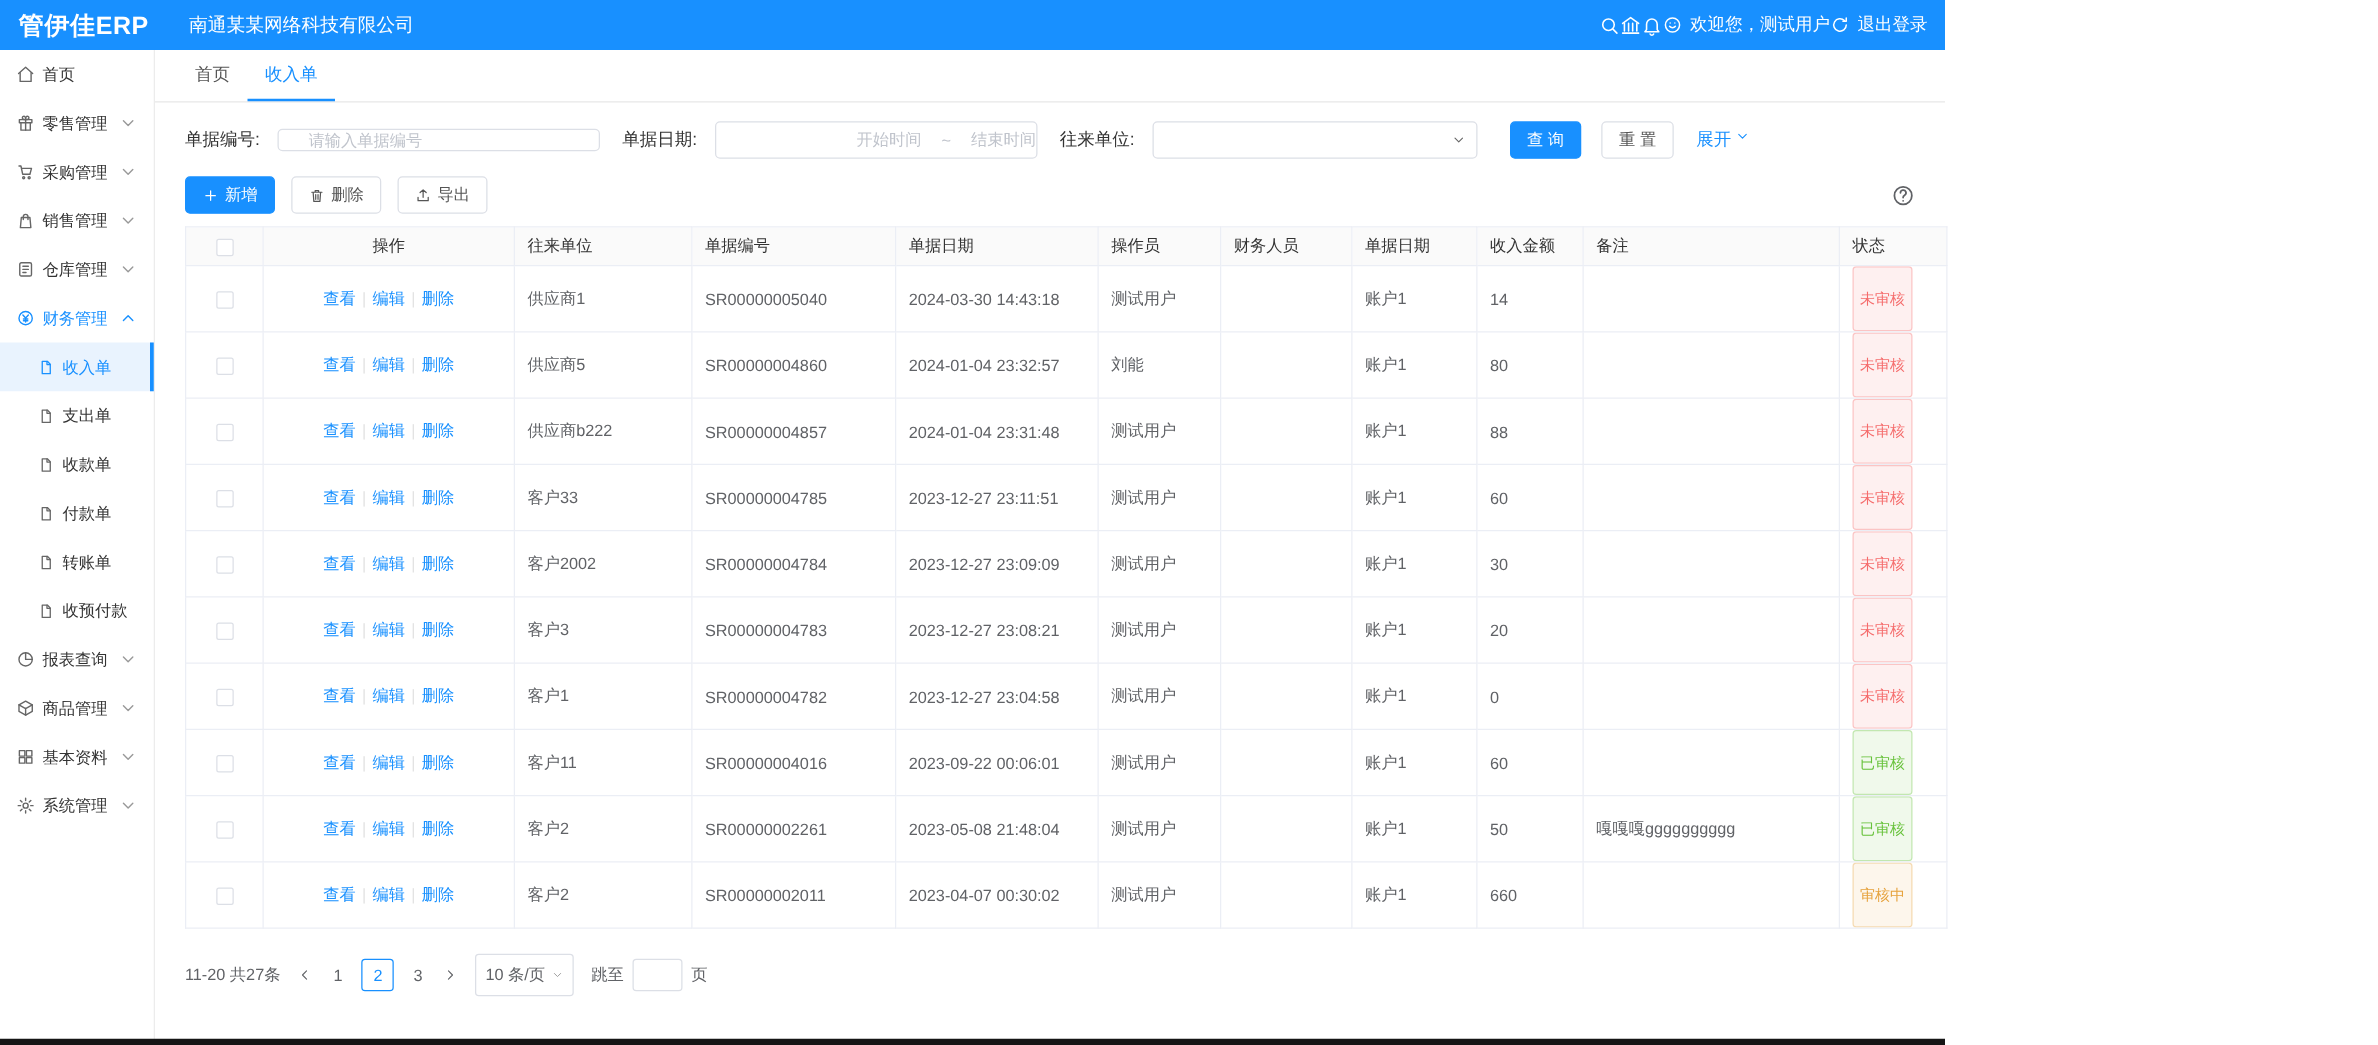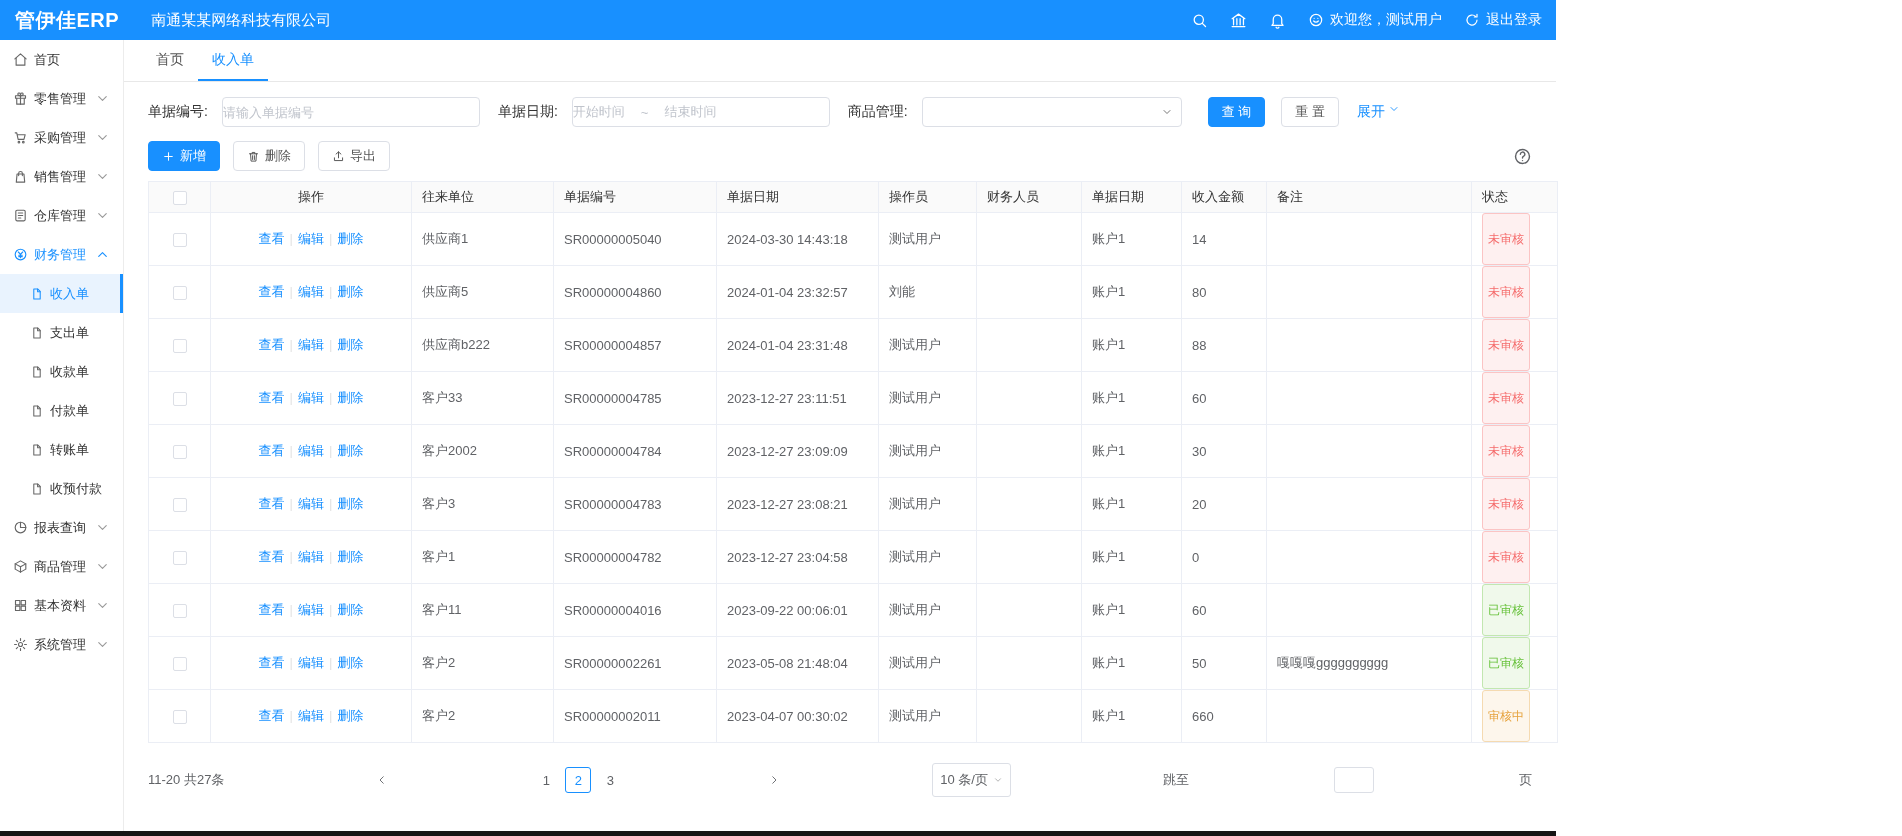--- a/index.html
+++ b/index.html
@@ -4,21 +4,21 @@
 <style>
   *{box-sizing:border-box;margin:0;padding:0}
   html,body{margin:0;padding:0}
   body{width:1902px;height:836px;background:#fff;font-family:"Liberation Sans","DejaVu Sans",sans-serif;font-size:14px;color:#333;position:relative;overflow:hidden}
   .app{width:1556px;height:836px;position:relative;background:#fff}
 
   
   .header{height:40px;background:#1890ff;display:flex;align-items:center;color:#fff}
   .logo{font-size:20px;font-weight:bold;padding:0 16px 0 15px;letter-spacing:.5px;white-space:nowrap}
   .company{font-size:15px;margin-left:16px;white-space:nowrap}
-  .header-right{margin-left:auto;display:flex;align-items:flex-end;gap:22px;padding-right:14px}
+  .header-right{margin-left:auto;display:flex;align-items:flex-end;padding-right:14px}
   .hicon{display:inline-flex;cursor:pointer}
   .hicon svg{width:17px;height:17px;display:block}
   .header-user{display:flex;align-items:center;gap:6px;font-size:14px;cursor:pointer;white-space:nowrap}
   .header-user .hicon svg{width:16px;height:16px}
 
   
   .sidebar{position:absolute;top:40px;left:0;width:124px;bottom:0;background:#fff;border-right:1px solid #ececec}
   .side-item{height:39px;display:flex;align-items:center;padding:0 7px 0 13px;color:#333;font-size:13px;cursor:pointer}
   .icon{display:inline-flex;color:#666}
   .side-item .icon{margin-right:6px}
@@ -37,23 +37,23 @@
   
   .main{margin-left:124px;position:relative}
   .tabbar{height:42px;border-bottom:1px solid #e8e8e8;display:flex;align-items:stretch;padding-left:18px}
   .tab{display:flex;align-items:center;padding:0 14px;color:#555;font-size:14px;cursor:pointer;border-bottom:2px solid transparent}
   .tab.active{color:#1890ff;border-bottom-color:#1890ff}
 
   
   .filters{display:flex;align-items:center;padding:15px 24px 0}
   .fgroup{display:flex;align-items:center;margin-right:18px}
   .flabel{font-size:14px;color:#333;margin-right:14px;white-space:nowrap}
-  .finput{width:258px;height:30px;border:1px solid #dcdfe6;border-radius:4px;padding:0 0;font-size:13px;color:#333;outline:none;font-family:inherit}
+  .finput{width:258px;height:18px;border:1px solid #dcdfe6;border-radius:4px;padding:0 24px;font-size:13px;color:#333;outline:none;font-family:inherit}
   .finput::placeholder{color:#c0c4cc}
-  .date-range{width:258px;height:30px;border:1px solid #dcdfe6;border-radius:4px;display:flex;align-items:center;justify-content:flex-start;gap:16px;color:#c0c4cc;font-size:13px;cursor:pointer}
+  .date-range{width:258px;height:30px;border:1px solid #dcdfe6;border-radius:4px;display:flex;align-items:center;justify-content:flex-end;gap:16px;color:#c0c4cc;font-size:13px;cursor:pointer}
   .fselect{width:260px;height:30px;border:1px solid #dcdfe6;border-radius:4px;display:flex;align-items:center;justify-content:flex-end;padding:0 8px;color:#c0c4cc;cursor:pointer}
   .fselect .icon svg{width:12px;height:12px}
   .btn{height:30px;border:1px solid #dcdfe6;background:#fff;border-radius:4px;padding:0 13px;font-size:13px;color:#555;cursor:pointer;display:inline-flex;align-items:center;gap:5px;font-family:inherit;white-space:nowrap}
   .btn.primary{background:#1890ff;border-color:#1890ff;color:#fff}
   .btn .icon{color:inherit}
   .btn .icon svg{width:13px;height:13px}
   .search-btn{margin-left:8px}
   .reset-btn{margin-left:16px}
   .expand-link{color:#1890ff;font-size:14px;margin-left:18px;display:inline-flex;align-items:flex-start;gap:3px;cursor:pointer}
   .expand-link .icon{color:#1890ff}
@@ -73,21 +73,21 @@
   .checkbox{width:14px;height:14px;border:1px solid #dcdfe6;border-radius:2px;display:inline-block;vertical-align:middle;background:#fff;cursor:pointer}
   th.th-op,td.op-cell{text-align:center}
   .oplink{color:#1890ff;cursor:pointer}
   .opsep{color:#e3e3e3;margin:0 5px}
   .badge{display:inline-block;font-size:12px;line-height:18px;padding:16px 5px;border-radius:3px;border:1px solid;white-space:nowrap}
   .badge-danger{color:#f56c6c;background:#fef0f0;border-color:#fbc4c4}
   .badge-success{color:#67c23a;background:#f0f9eb;border-color:#c2e7b0}
   .badge-warning{color:#e6a23c;background:#fdf6ec;border-color:#f5dab1}
 
   
-  .pagination{display:flex;align-items:center;justify-content:space-between;padding:20px 24px;color:#606266;font-size:13px}
+  .pagination{display:flex;align-items:center;justify-content:flex-start;padding:20px 24px;color:#606266;font-size:13px}
   .pg-total{margin-right:10px}
   .pg-arrow{display:inline-flex;cursor:pointer;color:#606266;margin:0 4px}
   .pg-arrow svg{width:12px;height:12px}
   .pg-num{min-width:26px;height:26px;display:inline-flex;align-items:center;justify-content:center;cursor:pointer;border-radius:3px;margin:0 3px;border:1px solid transparent}
   .pg-num.current{border-color:#1890ff;color:#1890ff}
   .page-size{height:14px;border:1px solid #dcdfe6;border-radius:3px;display:inline-flex;align-items:center;padding:16px 7px;gap:5px;margin:0 10px;cursor:pointer;color:#606266}
   .page-size .icon{color:#999}
   .page-size .icon svg{width:10px;height:10px}
   .jump-label{margin-left:4px}
   .jump-input{width:40px;height:26px;border:1px solid #dcdfe6;border-radius:3px;margin:0 7px;padding:0 4px;font-size:13px;outline:none;font-family:inherit}
@@ -357,21 +357,21 @@
       </div>
       <div class="fgroup">
         <span class="flabel">单据日期:</span>
         <div class="date-range">
           <span>开始时间</span>
           <span>~</span>
           <span>结束时间</span>
         </div>
       </div>
       <div class="fgroup">
-        <span class="flabel">商品管理:</span>
+        <span class="flabel">往来单位:</span>
         <div class="fselect">
           <span class="icon">
               <svg viewBox="0 0 24 24" fill="none" stroke="currentColor" stroke-width="1.8" stroke-linecap="round" stroke-linejoin="round">
                 <path d="M6 9l6 6 6-6"></path>
               </svg>
             </span>
         </div>
       </div>
       <button class="btn primary search-btn">查 询</button>
       <button class="btn reset-btn">重 置</button>

